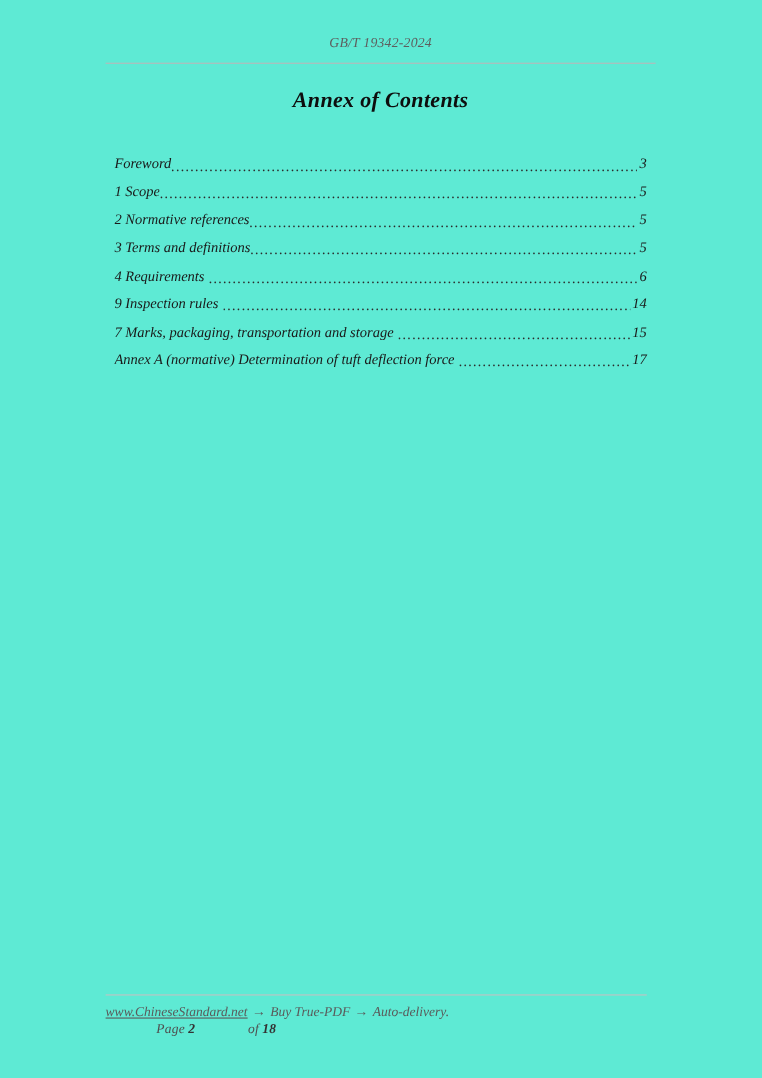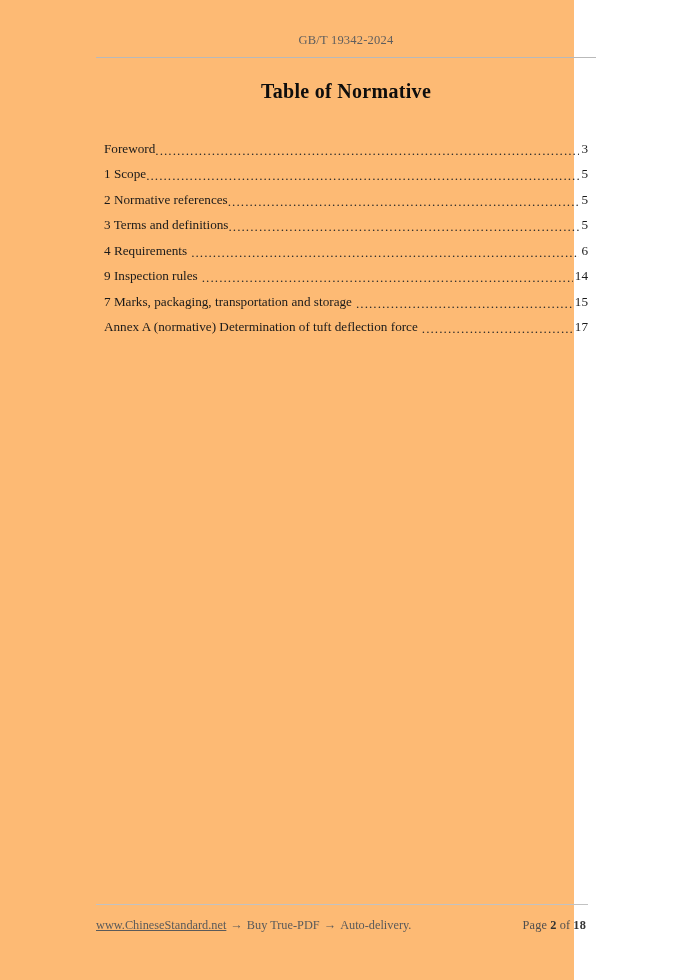--- a/index.html
+++ b/index.html
@@ -14,23 +14,24 @@
     position: relative;
     font-family: "Liberation Serif", "DejaVu Serif", serif;
     color: #1a1a1a;
     overflow: hidden;
   }
 
   .page {
     position: absolute;
     left: 0;
     top: 0;
-    width: 574px;
+    width: 693px;
     height: 980px;
-    background: #fdba74;
+    background: #5eead4;
+    font-style: italic;
   }
 
   
   .page-header {
     position: absolute;
     left: 96px;
     top: 30px;
     width: 500px;
     text-align: center;
   }
@@ -122,24 +123,25 @@
     height: 1px;
     background: #c2c2c2;
   }
   .page-footer {
     position: absolute;
     left: 96px;
     top: 913px;
     width: 492px;
     height: 20px;
     display: flex;
-    align-items: flex-end;
+    align-items: flex-start;
     justify-content: space-between;
     font-size: 12.3px;
     color: #5a5a5a;
+    flex-direction: column;
   }
   .footer-left {
     display: flex;
     align-items: baseline;
     gap: 4px;
     white-space: nowrap;
   }
   .footer-link {
     text-decoration: underline;
     color: #5a5a5a;
@@ -152,33 +154,33 @@
   .footer-right {
     white-space: nowrap;
     color: #4f4f4f;
     letter-spacing: 0.2px;
   }
   .footer-right .num {
     font-weight: bold;
     color: #333333;
     padding: 0 2px;
   }
-  .footer-right .word { padding: 0 1px; }
+  .footer-right .word { padding: 0 1px; margin-left: 45px; }
 </style>
 </head>
 <body>
 
 <div class="page">
 
   <div class="page-header">
     <span class="hdr-text">GB/T 19342-2024</span>
   </div>
   <div class="header-rule"></div>
 
-  <div class="doc-title">Table of Normative</div>
+  <div class="doc-title">Annex of Contents</div>
 
   <div class="toc">
 
   <div class="toc-entry tight">
         <span class="toc-label">Foreword</span>
         <span class="toc-dots"></span>
         <span class="toc-page">3</span>
       </div>
       <div class="toc-entry tight">
         <span class="toc-label">1 Scope</span>

